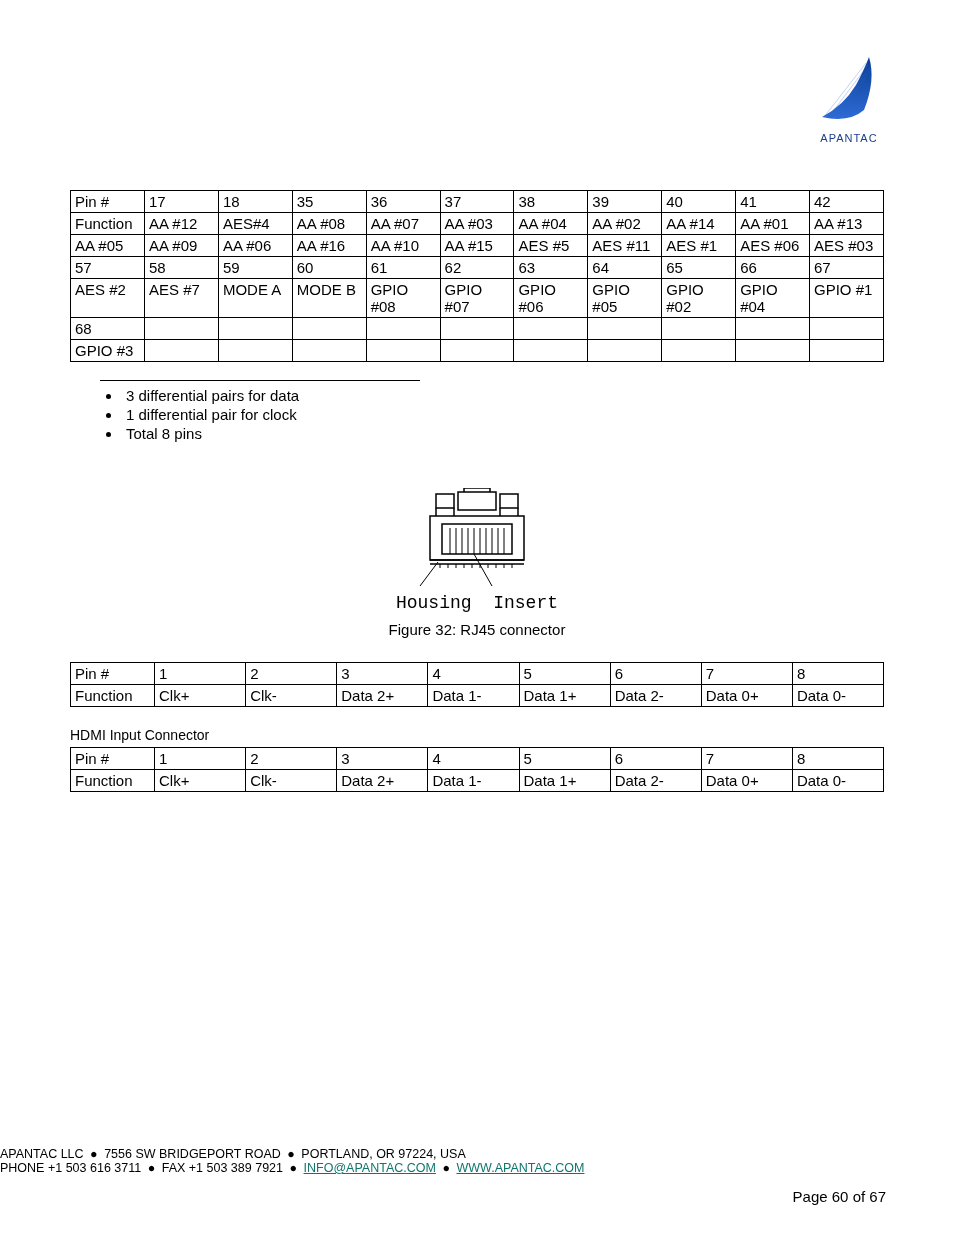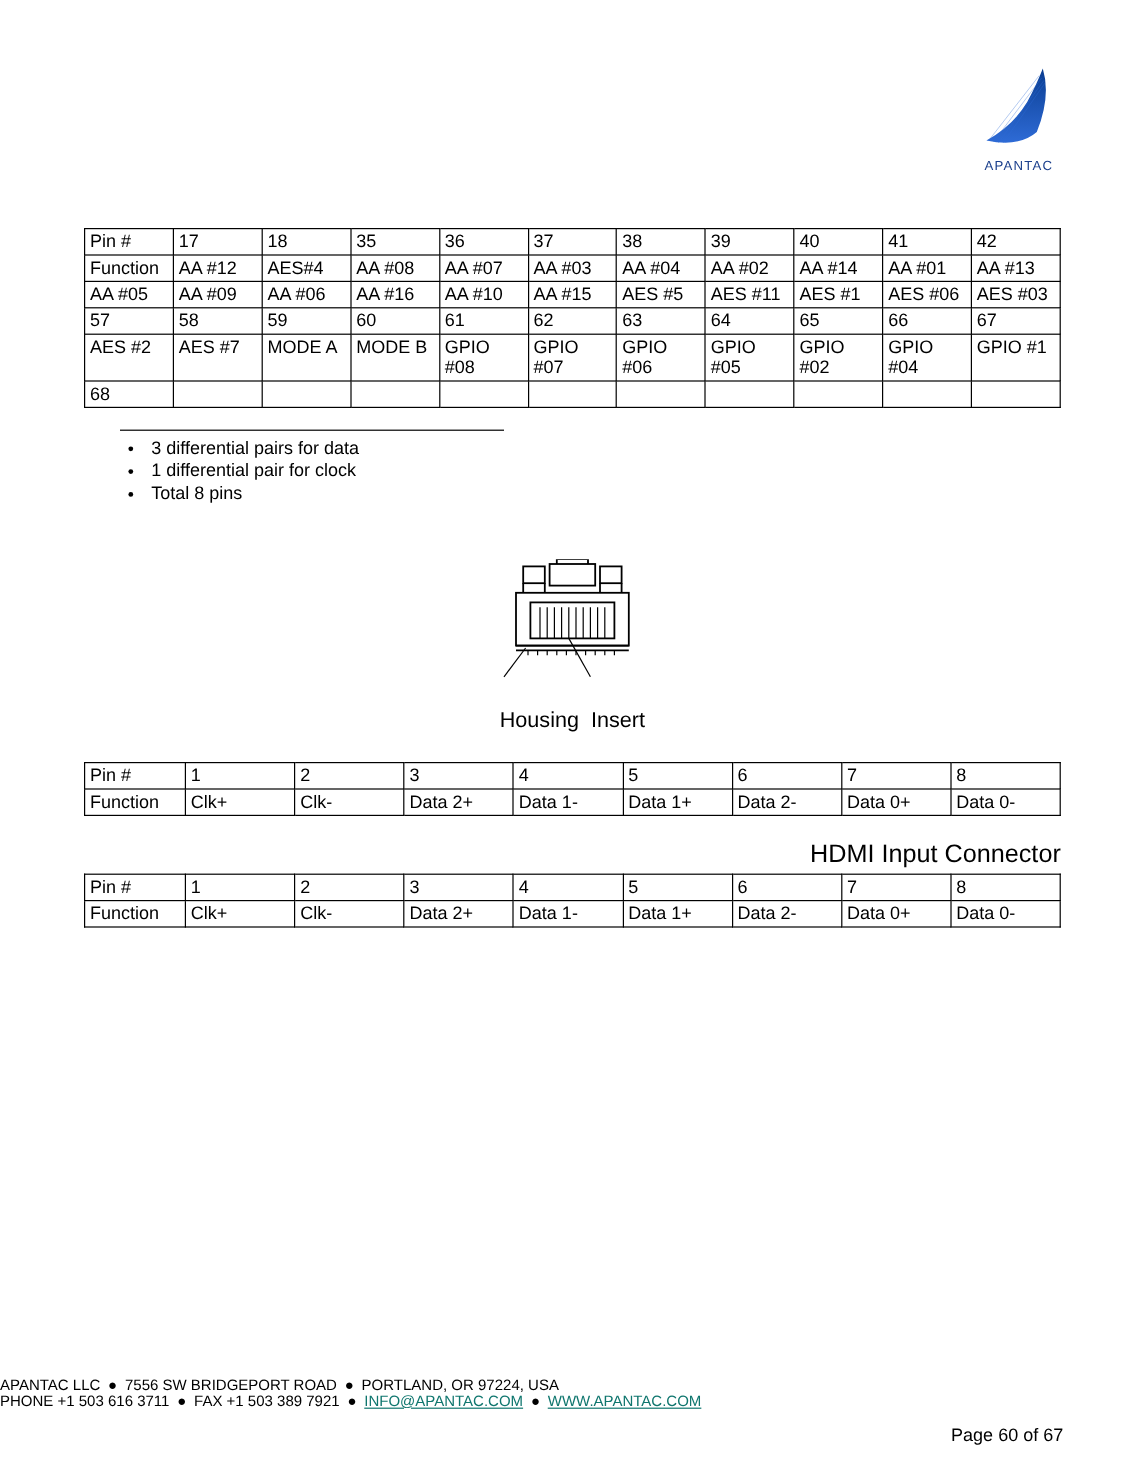--- a/index.html
+++ b/index.html
@@ -65,41 +65,40 @@
   .figure-block {
     text-align: center;
     margin-top: 46px;
   }
   .fig-caption {
     font-size: 15px;
     margin-top: 8px;
   }
   .fig-labels {
     font-size: 18px;
-    font-family: Liberation Sans, sans-serif;
-    margin-top: 20px;
+    font-family: Liberation Mono, monospace;
+    margin-top: 2px;
   }
   .rj45-table, .hdmi-table {
     border-collapse: collapse;
     width: 100%;
     table-layout: fixed;
     font-size: 15px;
     margin-top: 24px;
   }
   .rj45-table td, .hdmi-table td {
     border: 1px solid #000;
     padding: 2px 4px;
     vertical-align: top;
   }
   .rj45-table td:first-child, .hdmi-table td:first-child { width: 84px; }
   .section-header {
-    font-size: 21px;
+    font-size: 14px;
     margin-top: 20px;
     margin-bottom: 4px;
-    text-align: right;
   }
   .footer {
     position: absolute;
     bottom: 60px;
     left: 0;
     width: 100%;
     text-align: left;
     font-size: 12.5px;
   }
   .footer .dot { padding: 0 3px; }
@@ -200,20 +199,33 @@
             <td>GPIO #08</td>
             <td>GPIO #07</td>
             <td>GPIO #06</td>
             <td>GPIO #05</td>
             <td>GPIO #02</td>
             <td>GPIO #04</td>
             <td>GPIO #1</td>
           </tr>
           <tr>
             <td>68</td>
+            <td></td>
+            <td></td>
+            <td></td>
+            <td></td>
+            <td></td>
+            <td></td>
+            <td></td>
+            <td></td>
+            <td></td>
+            <td></td>
+          </tr>
+          <tr>
+            <td>GPIO #3</td>
             <td></td>
             <td></td>
             <td></td>
             <td></td>
             <td></td>
             <td></td>
             <td></td>
             <td></td>
             <td></td>
             <td></td>
@@ -270,20 +282,21 @@
           <line x1="110" y1="76" x2="110" y2="80"></line>
         </g>
         <g stroke="#000" stroke-width="1">
           <line x1="36" y1="74" x2="18" y2="98"></line>
           <line x1="72" y1="66" x2="90" y2="98"></line>
         </g>
       </svg>
       <div class="fig-labels">
         <span>Housing</span>&nbsp;&nbsp;<span>Insert</span>
       </div>
+      <div class="fig-caption">Figure 32:  RJ45 connector</div>
     </div>
 
     <table class="rj45-table">
       <tbody id="rj45-body">
           <tr>
             <td>Pin #</td>
             <td>1</td>
             <td>2</td>
             <td>3</td>
             <td>4</td>

